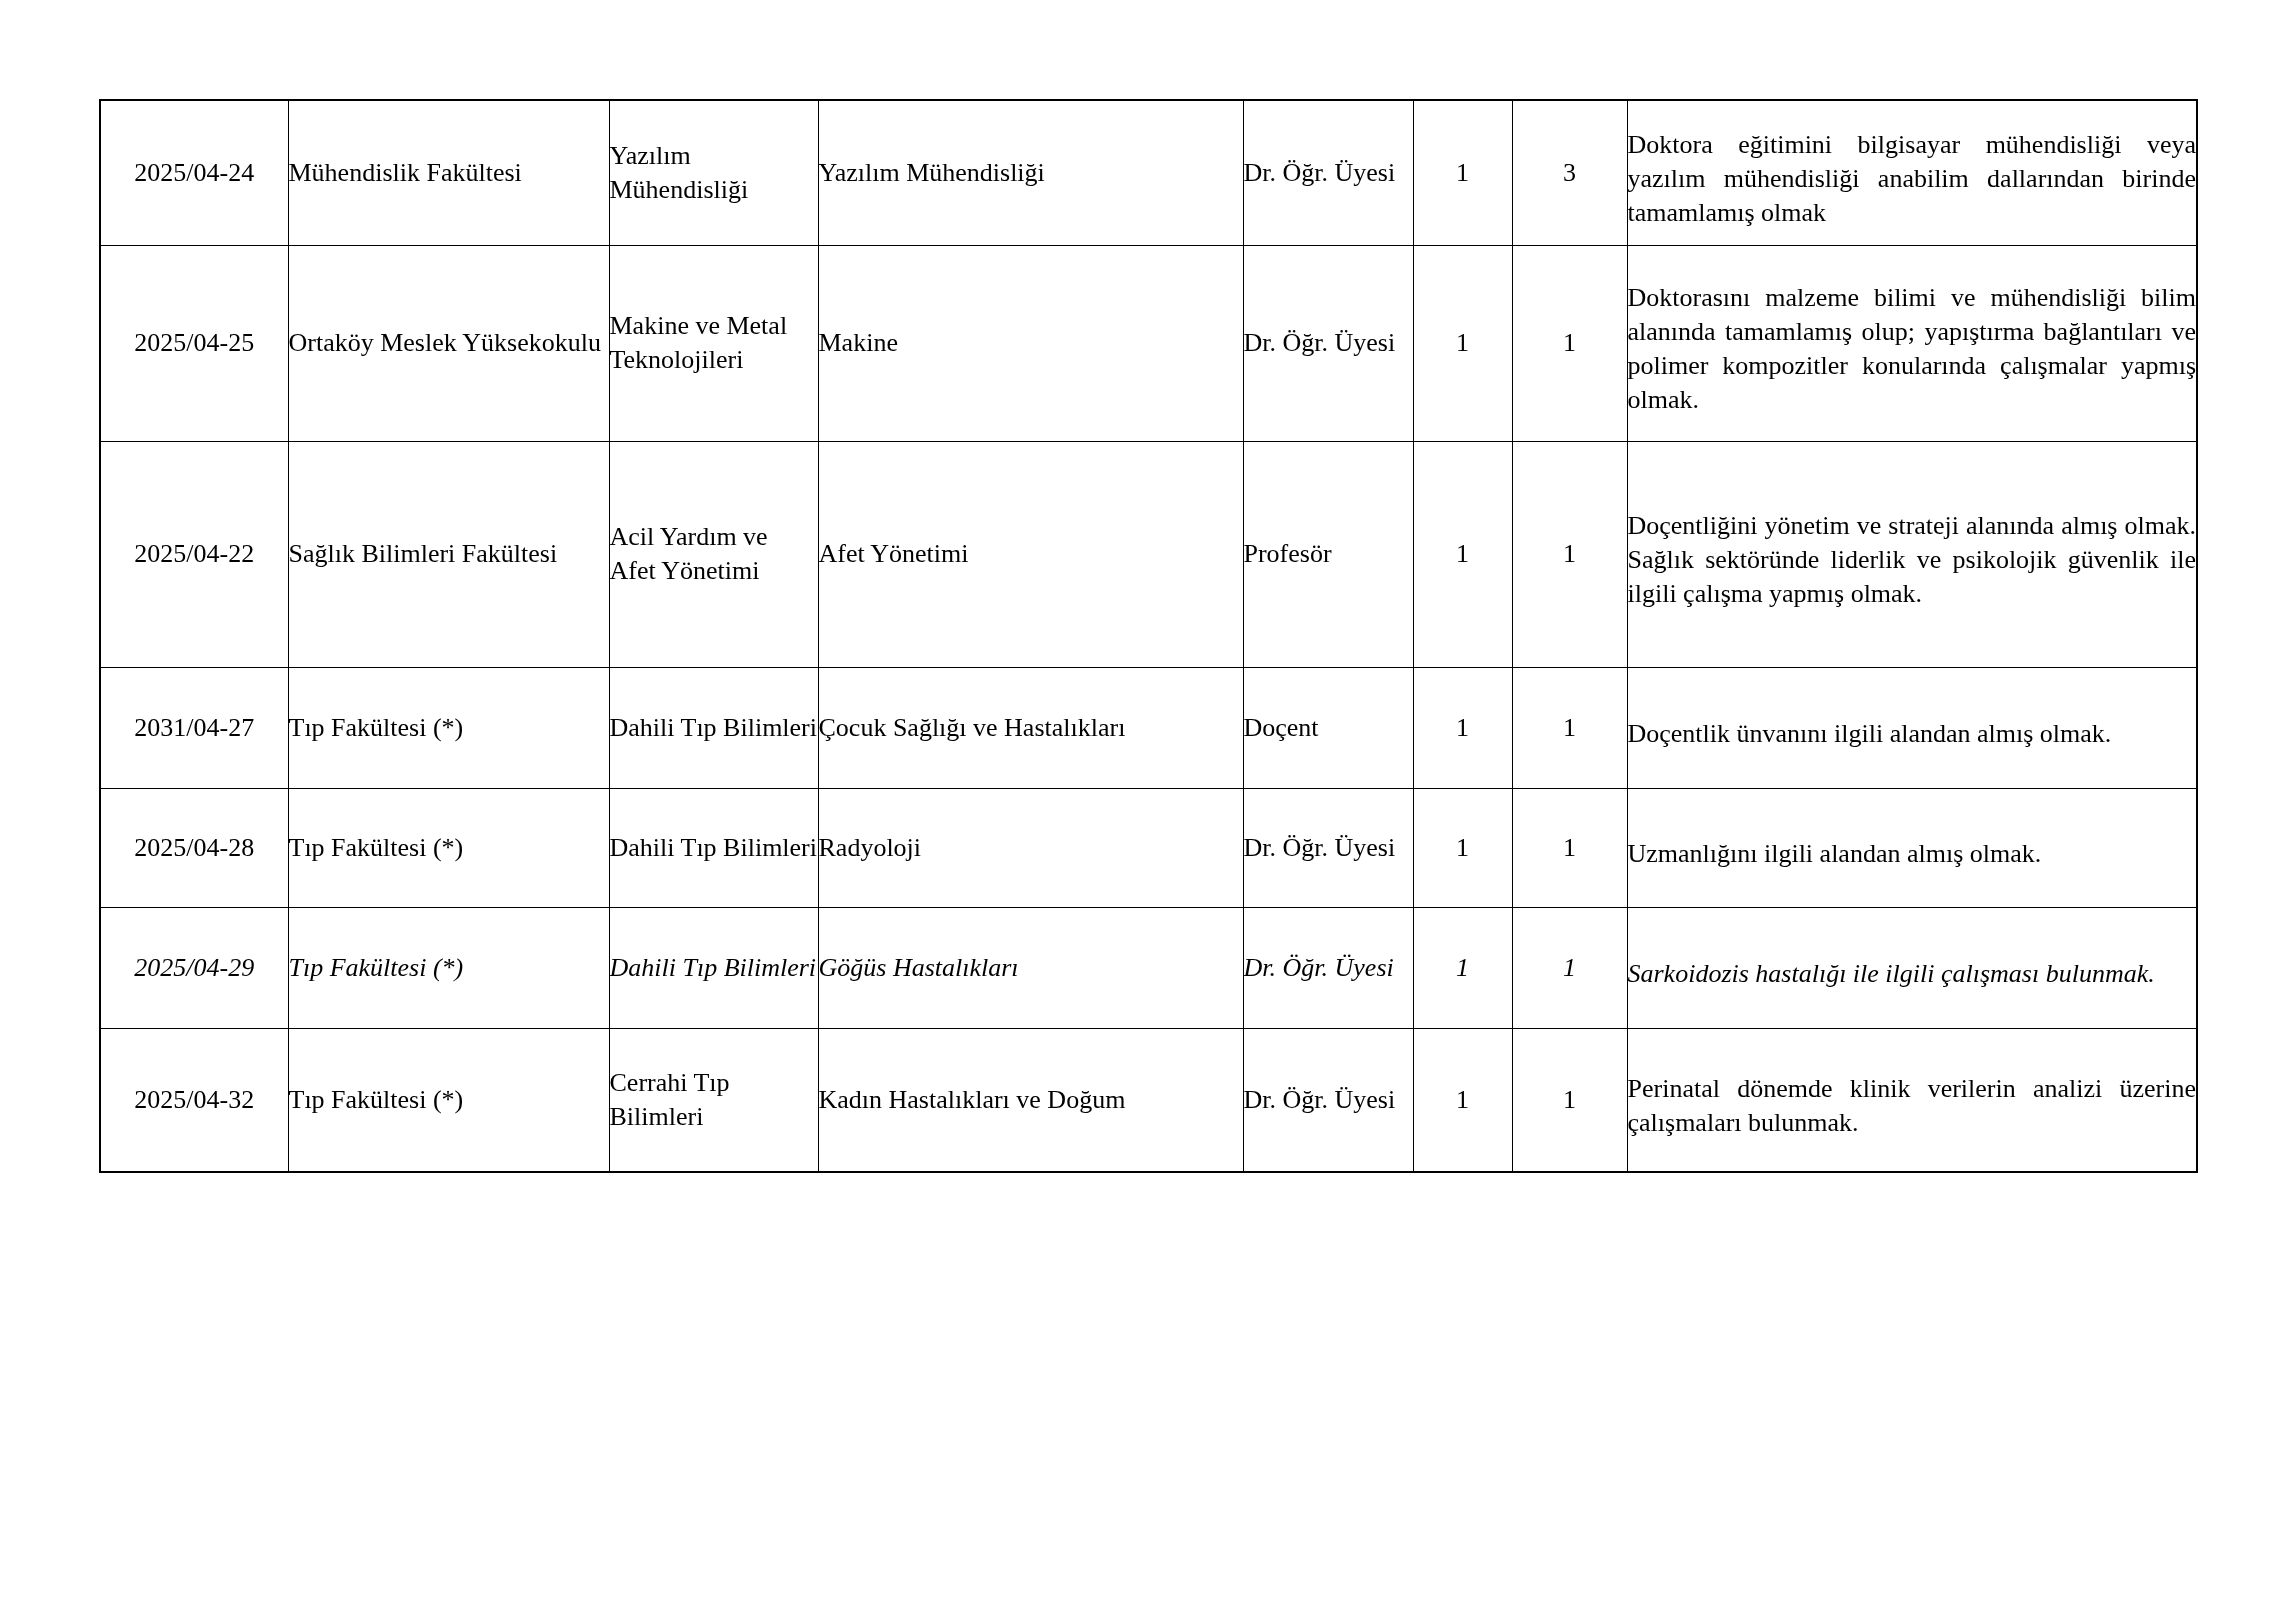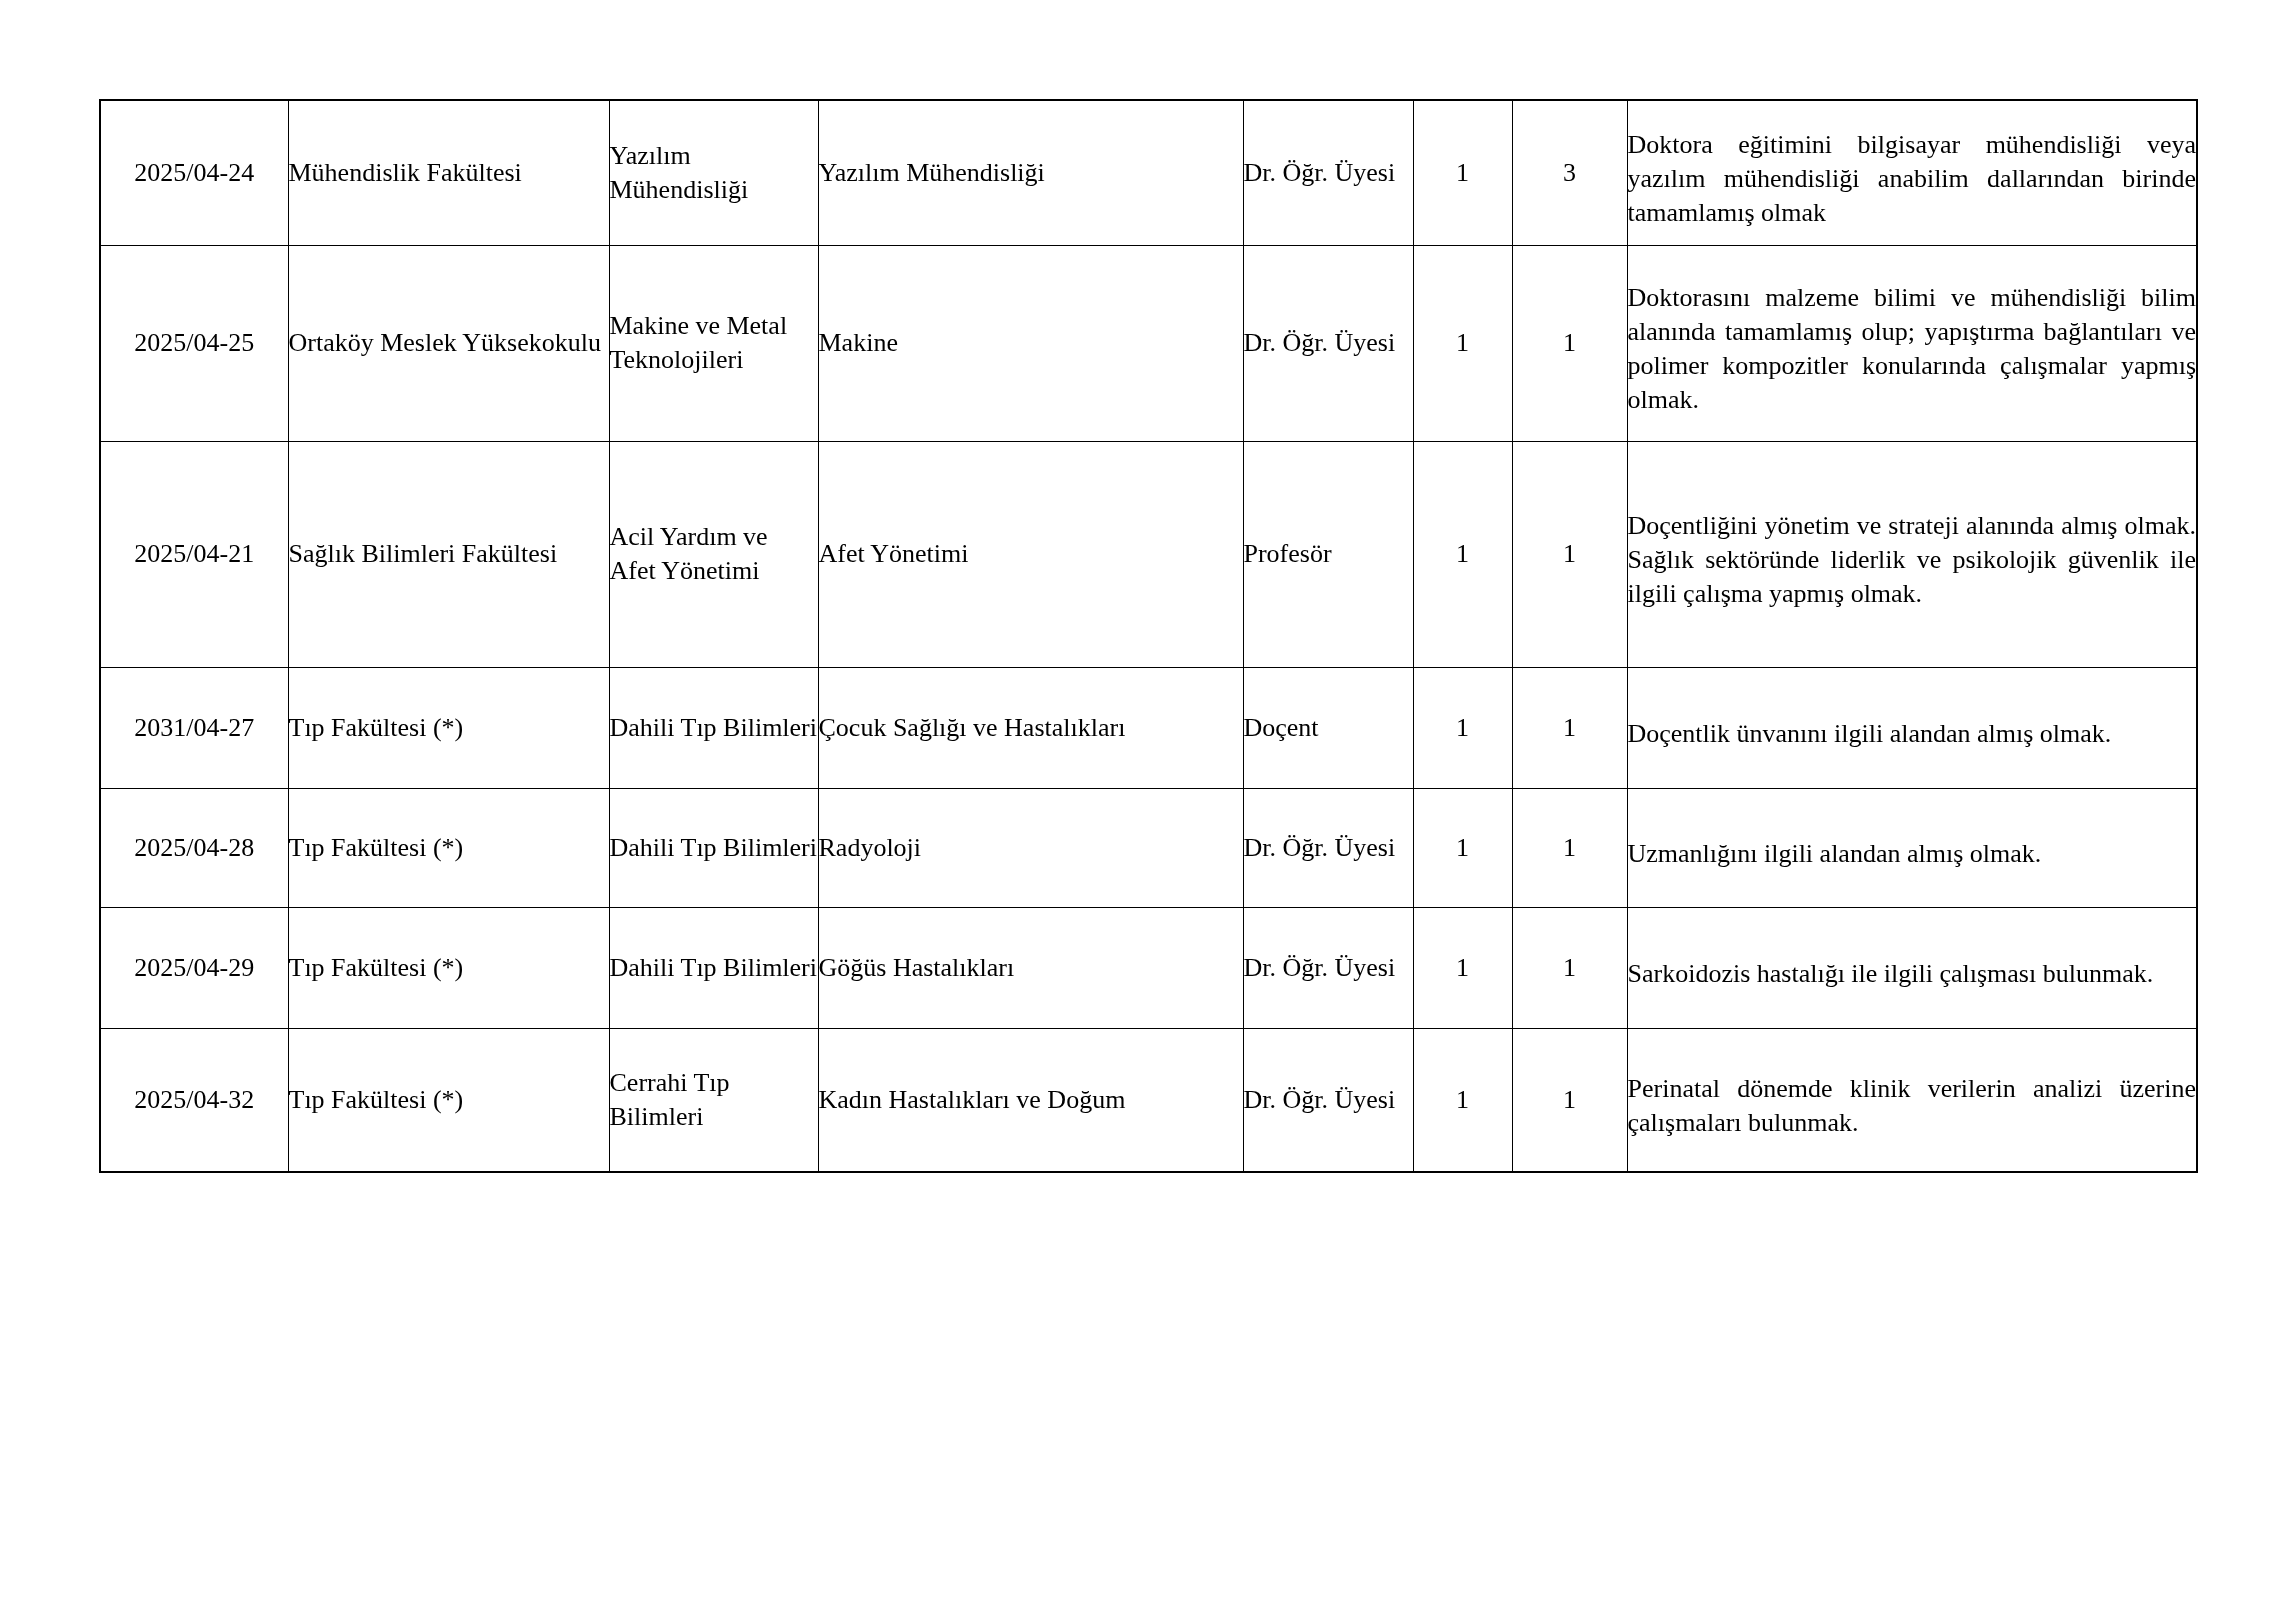--- a/index.html
+++ b/index.html
@@ -119,21 +119,21 @@
           <td class="prog">Makine</td>
           <td class="title">Dr. Öğr. Üyesi</td>
           <td class="deg">1</td>
           <td class="count">1</td>
           <td class="desc">
               <span class="txt">Doktorasını malzeme bilimi ve mühendisliği bilim alanında tamamlamış olup; yapıştırma bağlantıları ve polimer kompozitler konularında çalışmalar yapmış olmak.</span>
             </td>
         </tr>
 
         <tr style="height: 226px;">
-          <td class="code">2025/04-21</td>
+          <td class="code">2025/04-22</td>
           <td class="unit">Sağlık Bilimleri Fakültesi</td>
           <td class="dept">Acil Yardım ve Afet Yönetimi</td>
           <td class="prog">Afet Yönetimi</td>
           <td class="title">Profesör</td>
           <td class="deg">1</td>
           <td class="count">1</td>
           <td class="desc">
               <span class="txt">Doçentliğini yönetim ve strateji alanında almış olmak. Sağlık sektöründe liderlik ve psikolojik güvenlik ile ilgili çalışma yapmış olmak.</span>
             </td>
         </tr>
@@ -157,21 +157,21 @@
           <td class="dept">Dahili Tıp Bilimleri</td>
           <td class="prog">Radyoloji</td>
           <td class="title">Dr. Öğr. Üyesi</td>
           <td class="deg">1</td>
           <td class="count">1</td>
           <td class="desc">
               <span class="txt">Uzmanlığını ilgili alandan almış olmak.</span>
             </td>
         </tr>
 
-        <tr style="height: 121px;">
+        <tr style="height: 121px; font-style: italic;">
           <td class="code">2025/04-29</td>
           <td class="unit">Tıp Fakültesi (*)</td>
           <td class="dept">Dahili Tıp Bilimleri</td>
           <td class="prog">Göğüs Hastalıkları</td>
           <td class="title">Dr. Öğr. Üyesi</td>
           <td class="deg">1</td>
           <td class="count">1</td>
           <td class="desc">
               <span class="txt">Sarkoidozis hastalığı ile ilgili çalışması bulunmak.</span>
             </td>

